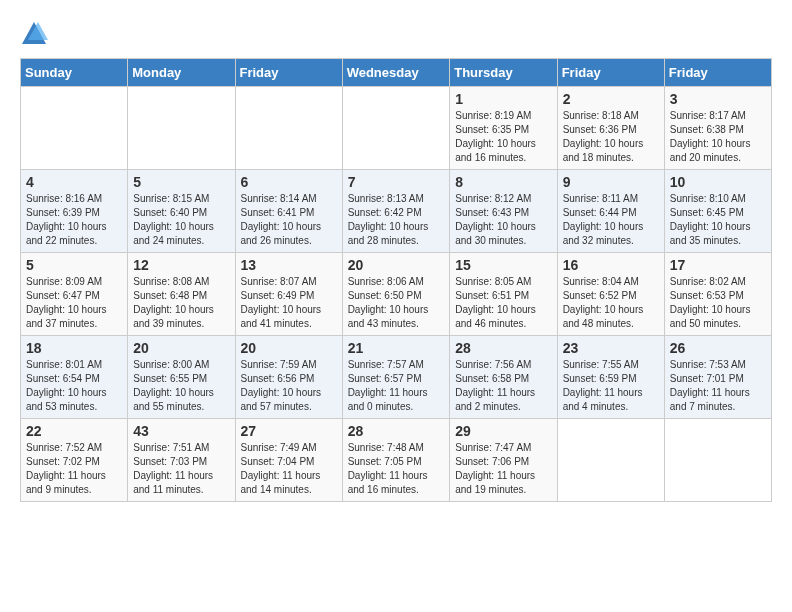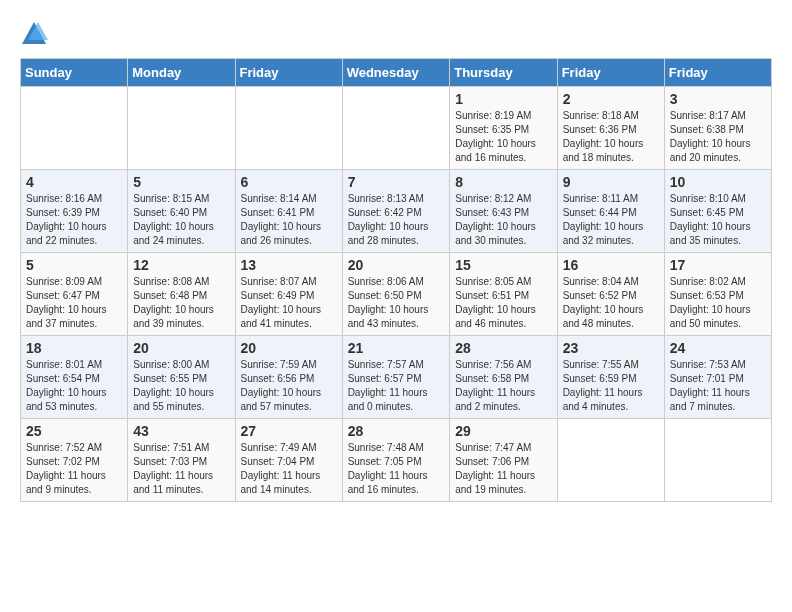--- a/index.html
+++ b/index.html
@@ -216,27 +216,27 @@
         </td>
         <td>
           <span class="day-num">28</span>
           <div class="day-info">Sunrise: 7:56 AM<br>Sunset: 6:58 PM<br>Daylight: 11 hours<br>and 2 minutes.</div>
         </td>
         <td>
           <span class="day-num">23</span>
           <div class="day-info">Sunrise: 7:55 AM<br>Sunset: 6:59 PM<br>Daylight: 11 hours<br>and 4 minutes.</div>
         </td>
         <td>
-          <span class="day-num">24</span>
+          <span class="day-num">26</span>
           <div class="day-info">Sunrise: 7:53 AM<br>Sunset: 7:01 PM<br>Daylight: 11 hours<br>and 7 minutes.</div>
         </td>
       </tr>
       <tr>
         <td>
-          <span class="day-num">25</span>
+          <span class="day-num">22</span>
           <div class="day-info">Sunrise: 7:52 AM<br>Sunset: 7:02 PM<br>Daylight: 11 hours<br>and 9 minutes.</div>
         </td>
         <td>
           <span class="day-num">43</span>
           <div class="day-info">Sunrise: 7:51 AM<br>Sunset: 7:03 PM<br>Daylight: 11 hours<br>and 11 minutes.</div>
         </td>
         <td>
           <span class="day-num">27</span>
           <div class="day-info">Sunrise: 7:49 AM<br>Sunset: 7:04 PM<br>Daylight: 11 hours<br>and 14 minutes.</div>
         </td>

